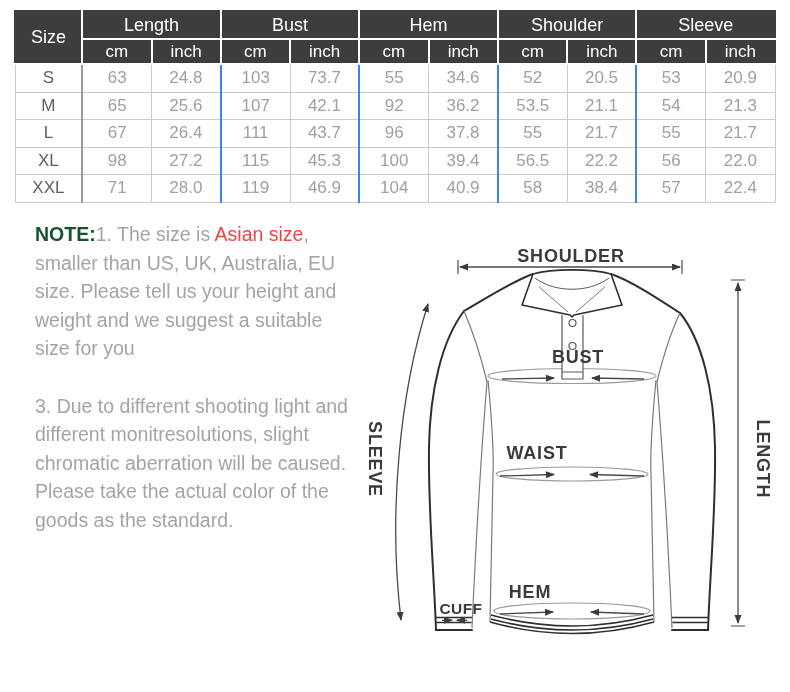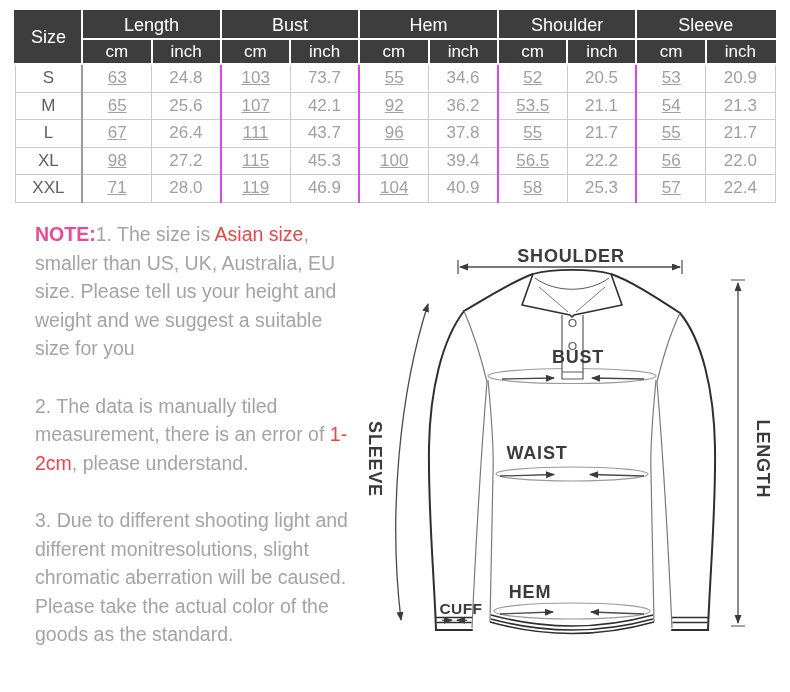--- a/index.html
+++ b/index.html
@@ -21,29 +21,29 @@
   tr.h1 th{height:24px;font-size:18px;}
   tr.h2 th{height:21px;font-size:17px;margin-left:8px;}
   thead th:first-child{border-left-color:#3d3d3d;}
   thead th:last-child{border-right-color:#3d3d3d;}
   tr.h1 th{border-top-color:#3d3d3d;}
   th.corner{border-left-color:#3d3d3d;border-top-color:#3d3d3d;}
   tbody td{
     border:1px solid #cbcbcb;height:24.5px;text-align:center;
     font-size:17px;color:#a0a0a0;background:#fff;
   }
-  tbody td.gs{border-left:2px solid #d946ef;text-decoration:underline;}
+  tbody td.gs{border-left:2px solid #3b82f6;}
   tbody td.size{color:#606060;border-right:2px solid #9b9b9b;}
   
   .notes{
     position:absolute;left:35px;top:220px;width:322px;
     font-size:19.5px;line-height:28.5px;color:#a4a4a4;
   }
   .notes p{margin:0 0 29px 0;}
-  .notes .lbl{font-weight:bold;color:#ec4899;}
+  .notes .lbl{font-weight:bold;color:#14532d;}
   .notes .red{color:#ef4444;}
   
   .diagram{position:absolute;left:350px;top:212px;width:440px;height:480px;}
   .dlabel{font-family:"Liberation Sans","DejaVu Sans",sans-serif;font-weight:bold;fill:#3b3b3b;font-size:18px;letter-spacing:0.8px;}
   .dlabel-small{font-family:"Liberation Sans","DejaVu Sans",sans-serif;font-weight:bold;fill:#3b3b3b;font-size:15.5px;letter-spacing:0.4px;}
 </style>
 </head>
 <body>
 
 <div id="stage">
@@ -139,30 +139,29 @@
       </tr>
       <tr>
         <td class="size">XXL</td>
         <td class="gs">71</td>
         <td>28.0</td>
         <td class="gs">119</td>
         <td>46.9</td>
         <td class="gs">104</td>
         <td>40.9</td>
         <td class="gs">58</td>
-        <td>25.3</td>
+        <td>38.4</td>
         <td class="gs">57</td>
         <td>22.4</td>
       </tr>
     </tbody>
   </table>
 
   <div class="notes">
     <p><span class="lbl">NOTE:</span><span>1. The size is </span><span class="red">Asian size</span><span>, smaller than US, UK, Australia, EU size. Please tell us your height and weight and we suggest a suitable size for you</span></p>
-    <p><span>2. The data is manually tiled measurement, there is an error of </span><span class="red">1-2cm</span><span>, please understand.</span></p>
     <p><span>3. Due to different shooting light and different monitresolutions, slight chromatic aberration will be caused. Please take the actual color of the goods as the standard.</span></p>
   </div>
 
   <div class="diagram">
     <svg width="440" height="480" viewBox="0 0 440 480">
       <defs>
         <marker id="ah" markerUnits="userSpaceOnUse" markerWidth="9" markerHeight="8" refX="8" refY="3.5" orient="auto-start-reverse">
           <path d="M0,0 L9,3.5 L0,7 Z" fill="#3b3b3b"></path>
         </marker>
       </defs>

